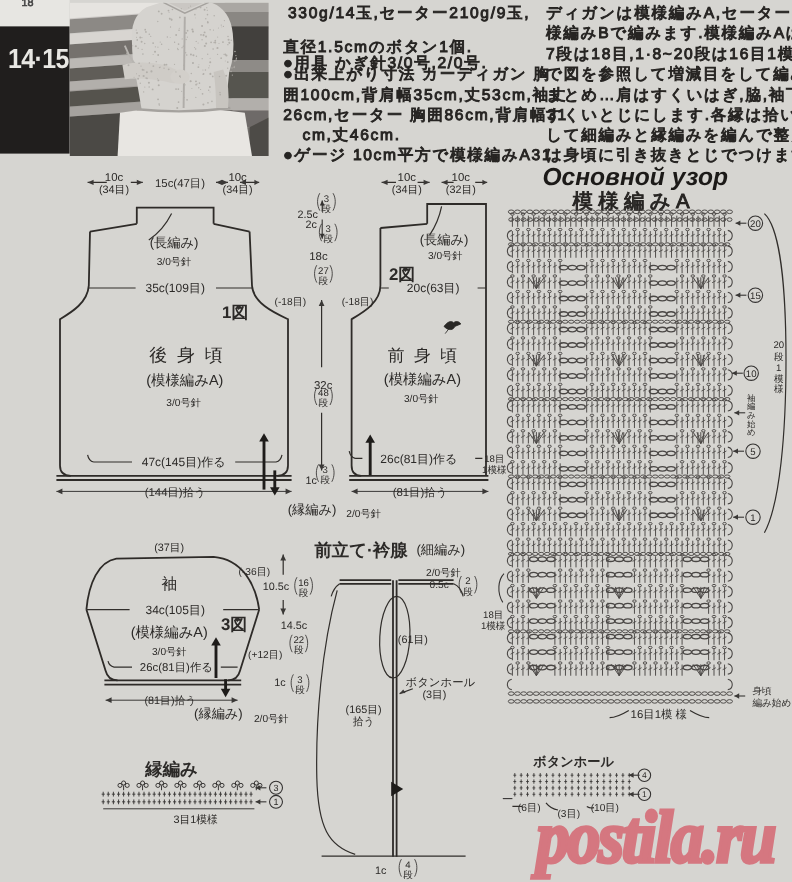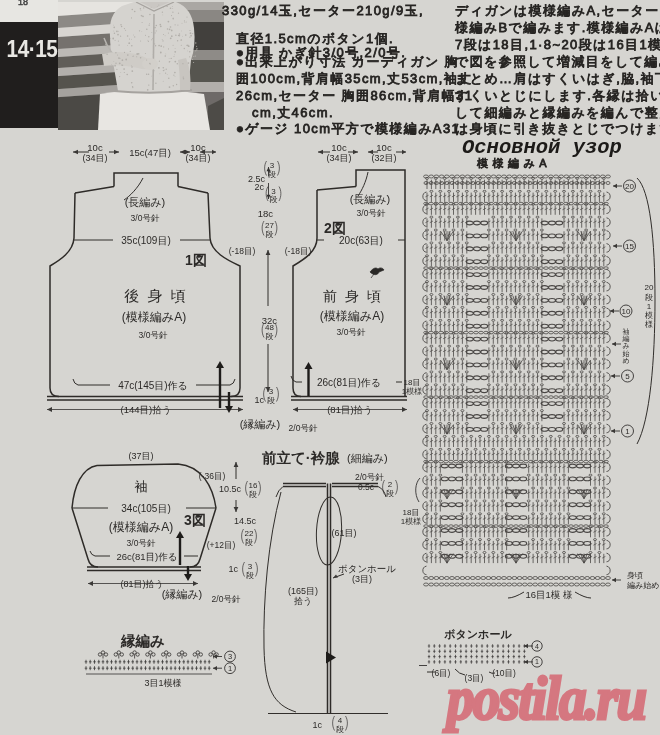--- a/index.html
+++ b/index.html
@@ -286,44 +286,44 @@
         <circle cx="58.0" cy="61.2" r="0.68"></circle>
         <circle cx="113.8" cy="34.2" r="0.84"></circle>
         <circle cx="67.6" cy="28.3" r="0.53"></circle>
         <circle cx="105.2" cy="79.2" r="0.48"></circle>
         <circle cx="106.2" cy="67.9" r="0.51"></circle>
       </g>
     </svg>
 </div>
 
 <div>
-    <div class="bt" style="left:222px;top:2px;width:214px">330g/14玉,セーター210g/9玉,</div>
+    <div class="bt" style="left:240px;top:2px;width:214px">330g/14玉,セーター210g/9玉,</div>
     <div class="bt" style="left:236px;top:30px;width:214px">直径1.5cmのボタン1個.</div>
     <div class="bt" style="left:236px;top:44px;width:214px">●用具 かぎ針3/0号,2/0号.</div>
     <div class="bt" style="left:236px;top:53px;width:214px">●出来上がり寸法 カーディガン 胸</div>
     <div class="bt" style="left:236px;top:70px;width:214px">囲100cm,背肩幅35cm,丈53cm,袖丈</div>
     <div class="bt" style="left:236px;top:87px;width:214px">26cm,セーター 胸囲86cm,背肩幅31</div>
     <div class="bt" style="left:252px;top:104px;width:214px">cm,丈46cm.</div>
     <div class="bt" style="left:236px;top:120px;width:214px">●ゲージ 10cm平方で模様編みA31</div>
   </div>
 
 <div>
     <div class="bt" style="left:455px;top:2px;width:206px">ディガンは模様編みA,セーターは模</div>
     <div class="bt" style="left:455px;top:19px;width:206px">様編みBで編みます.模様編みAは2~</div>
     <div class="bt" style="left:455px;top:36px;width:206px">7段は18目,1·8~20段は16目1模様</div>
     <div class="bt" style="left:455px;top:53px;width:206px">で図を参照して増減目をして編みます.</div>
     <div class="bt" style="left:455px;top:70px;width:206px">まとめ…肩はすくいはぎ,脇,袖下は</div>
     <div class="bt" style="left:455px;top:87px;width:206px">すくいとじにします.各縁は拾い目を</div>
     <div class="bt" style="left:455px;top:104px;width:206px">して細編みと縁編みを編んで整え,袖</div>
     <div class="bt" style="left:455px;top:120px;width:206px">は身頃に引き抜きとじでつけます.</div>
   </div>
 
-<div style="position:absolute;left:462px;top:136px;font-family:Liberation Mono, monospace;font-style:italic;font-weight:bold;font-size:20.5px;color:#1c1a18">Основной узор</div>
-
-<div class="bt" style="left:477px;top:156px;font-size:11px;letter-spacing:4.5px">模様編みA</div>
+<div style="position:absolute;left:452px;top:136px;font-family:Liberation Sans, sans-serif;font-style:italic;font-weight:bold;font-size:20.5px;color:#1c1a18">Основной узор</div>
+
+<div class="bt" style="left:477px;top:156px;font-size:17px;letter-spacing:4.5px">模様編みA</div>
 <svg style="position:absolute;left:0;top:0" width="660" height="735" viewBox="0 0 660 735">
 <g>
       <path d="M114,186.5 V173 H178 V186.5" stroke="#2e2b28" fill="none" stroke-width="1.5"></path>
       <path d="M75,193 L114,186.5 M178,186.5 L208,193" stroke="#2e2b28" fill="none" stroke-width="1.5"></path>
       <path d="M75,193 L74,238 C73,252 60,260 50,266 L50,388 Q50,396.5 59,396.5" stroke="#2e2b28" fill="none" stroke-width="1.5"></path>
       <path d="M208,193 L210,238 C211,252 227,260 240,266 L240,388 Q240,396.5 231,396.5" stroke="#2e2b28" fill="none" stroke-width="1.5"></path>
       <path d="M47,396.5 H243 M47,400 H243" stroke="#2e2b28" fill="none" stroke-width="1.5"></path>
     </g>
     <g>
       <path d="M73,152 h16 M109,152 h10 M180,152 h10 M200,152 h16" stroke="#312e2b" fill="none" stroke-width="1.0"></path>

